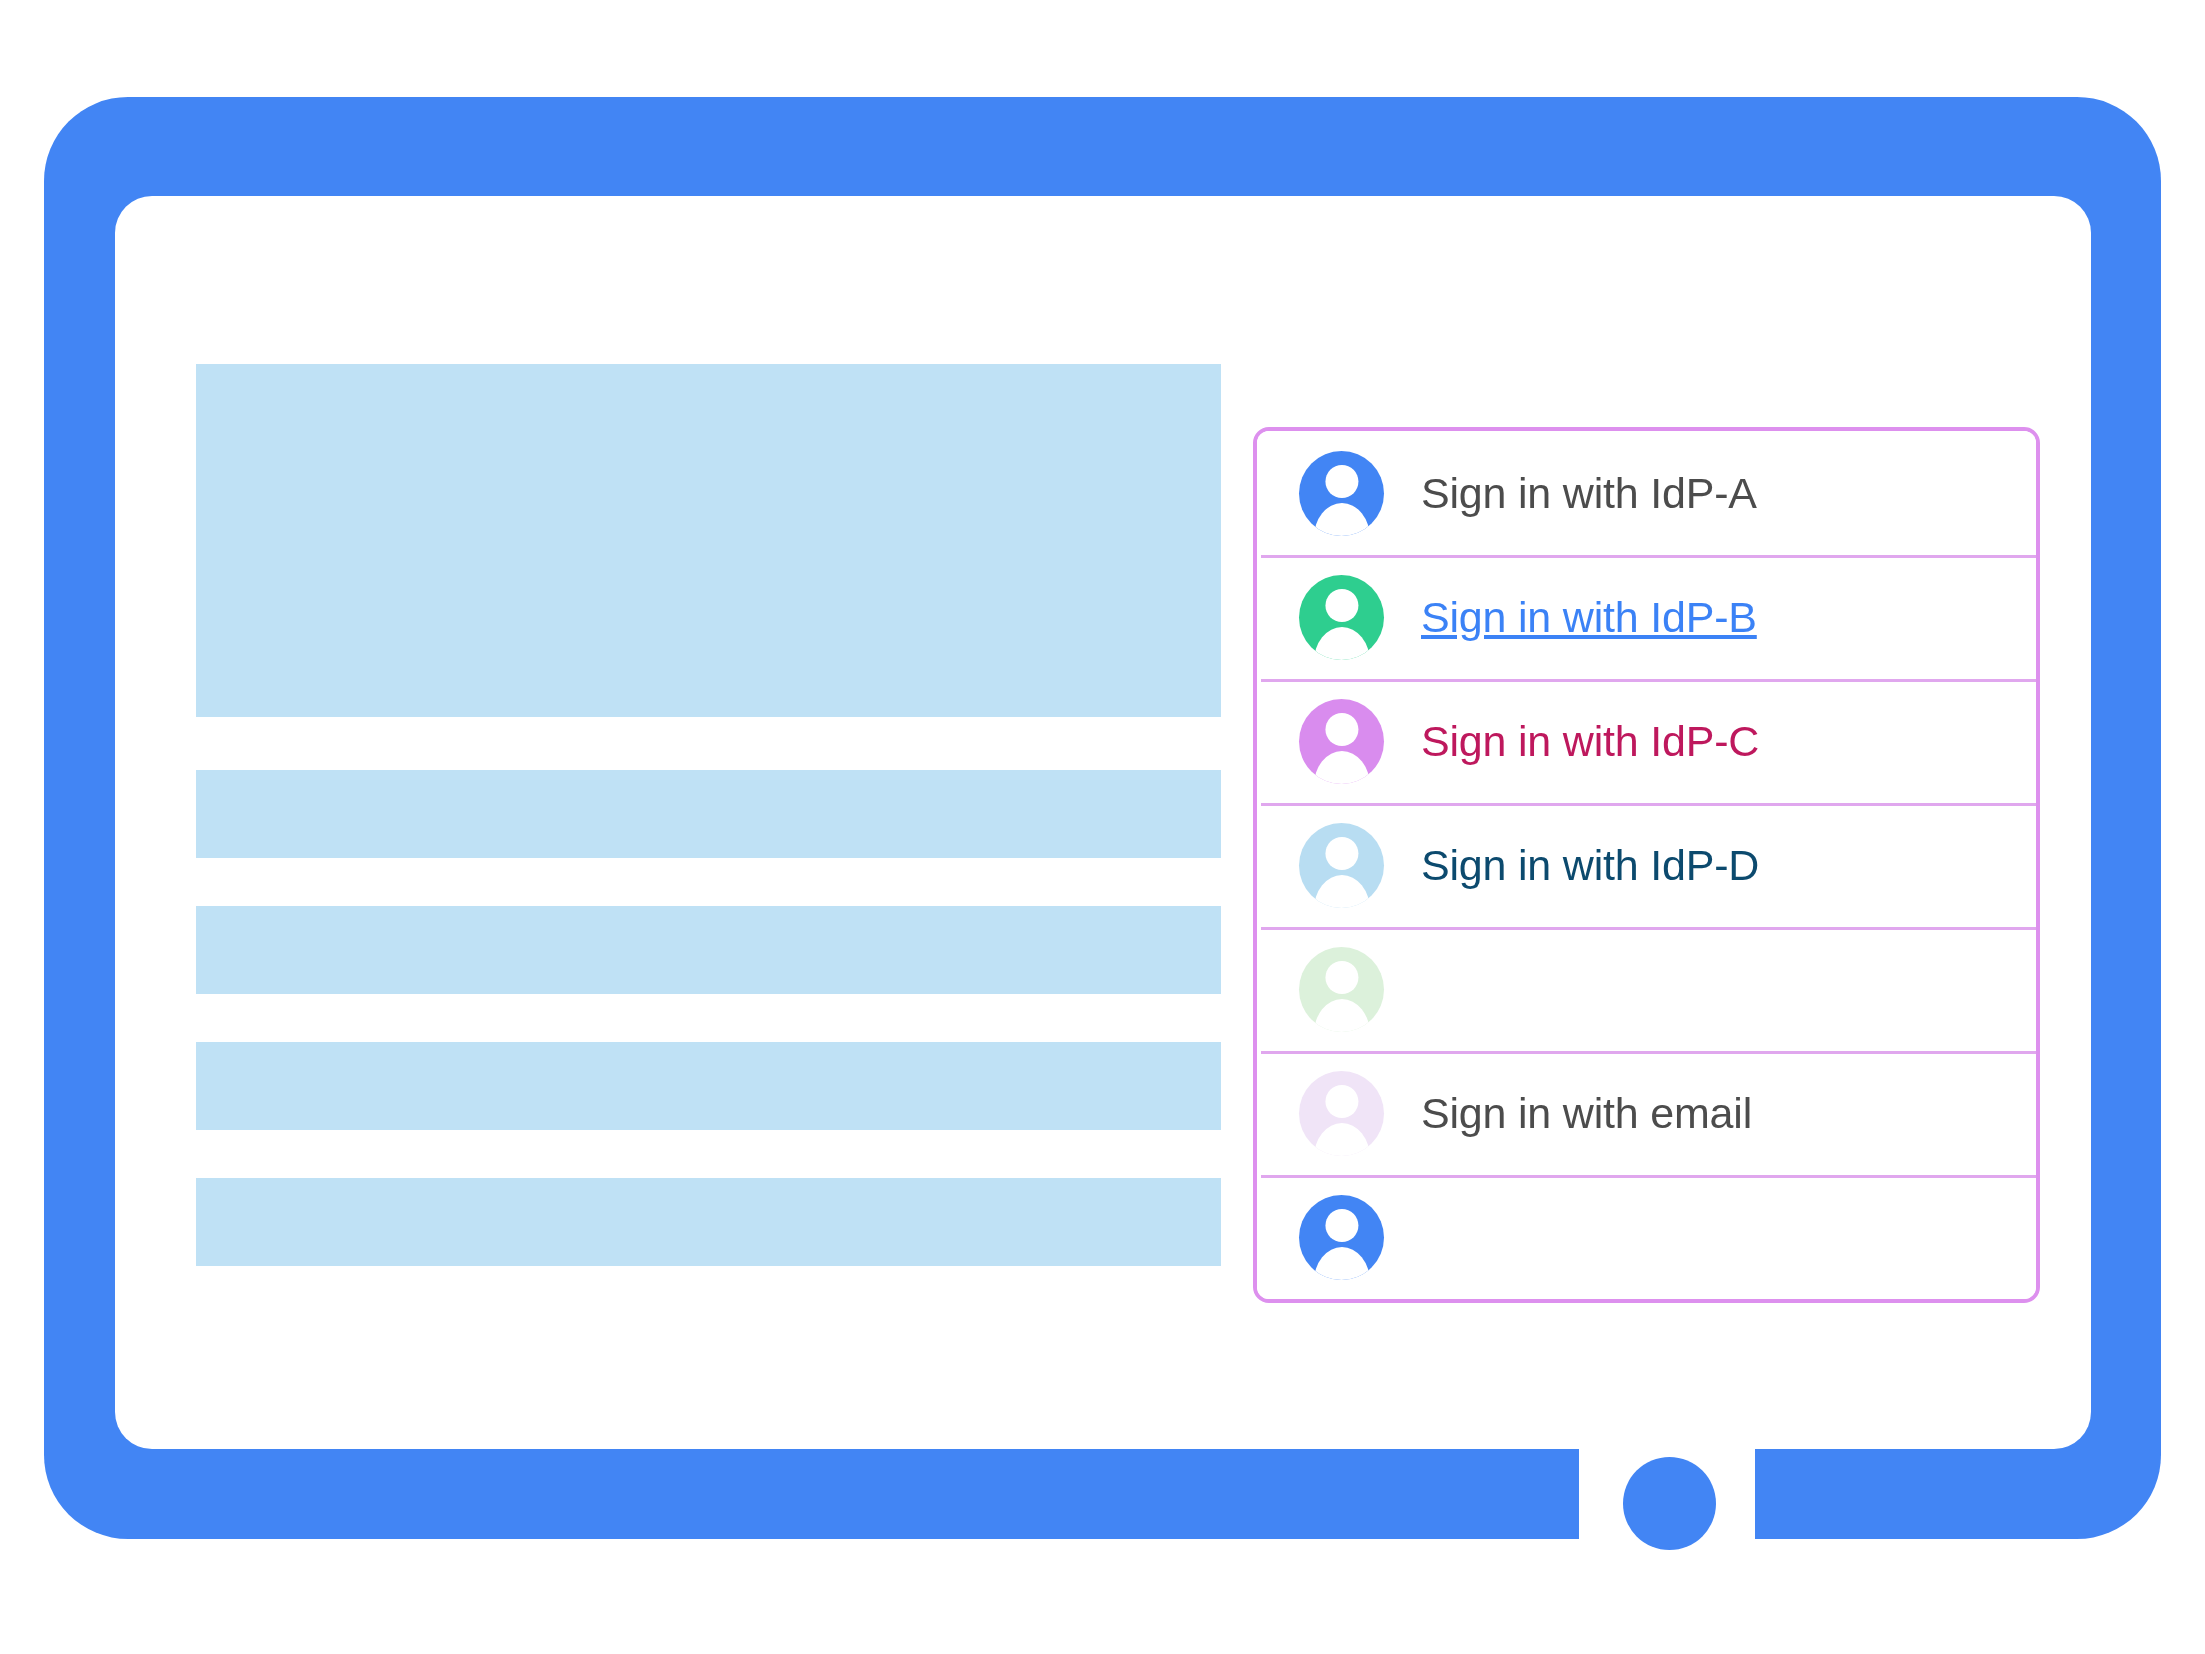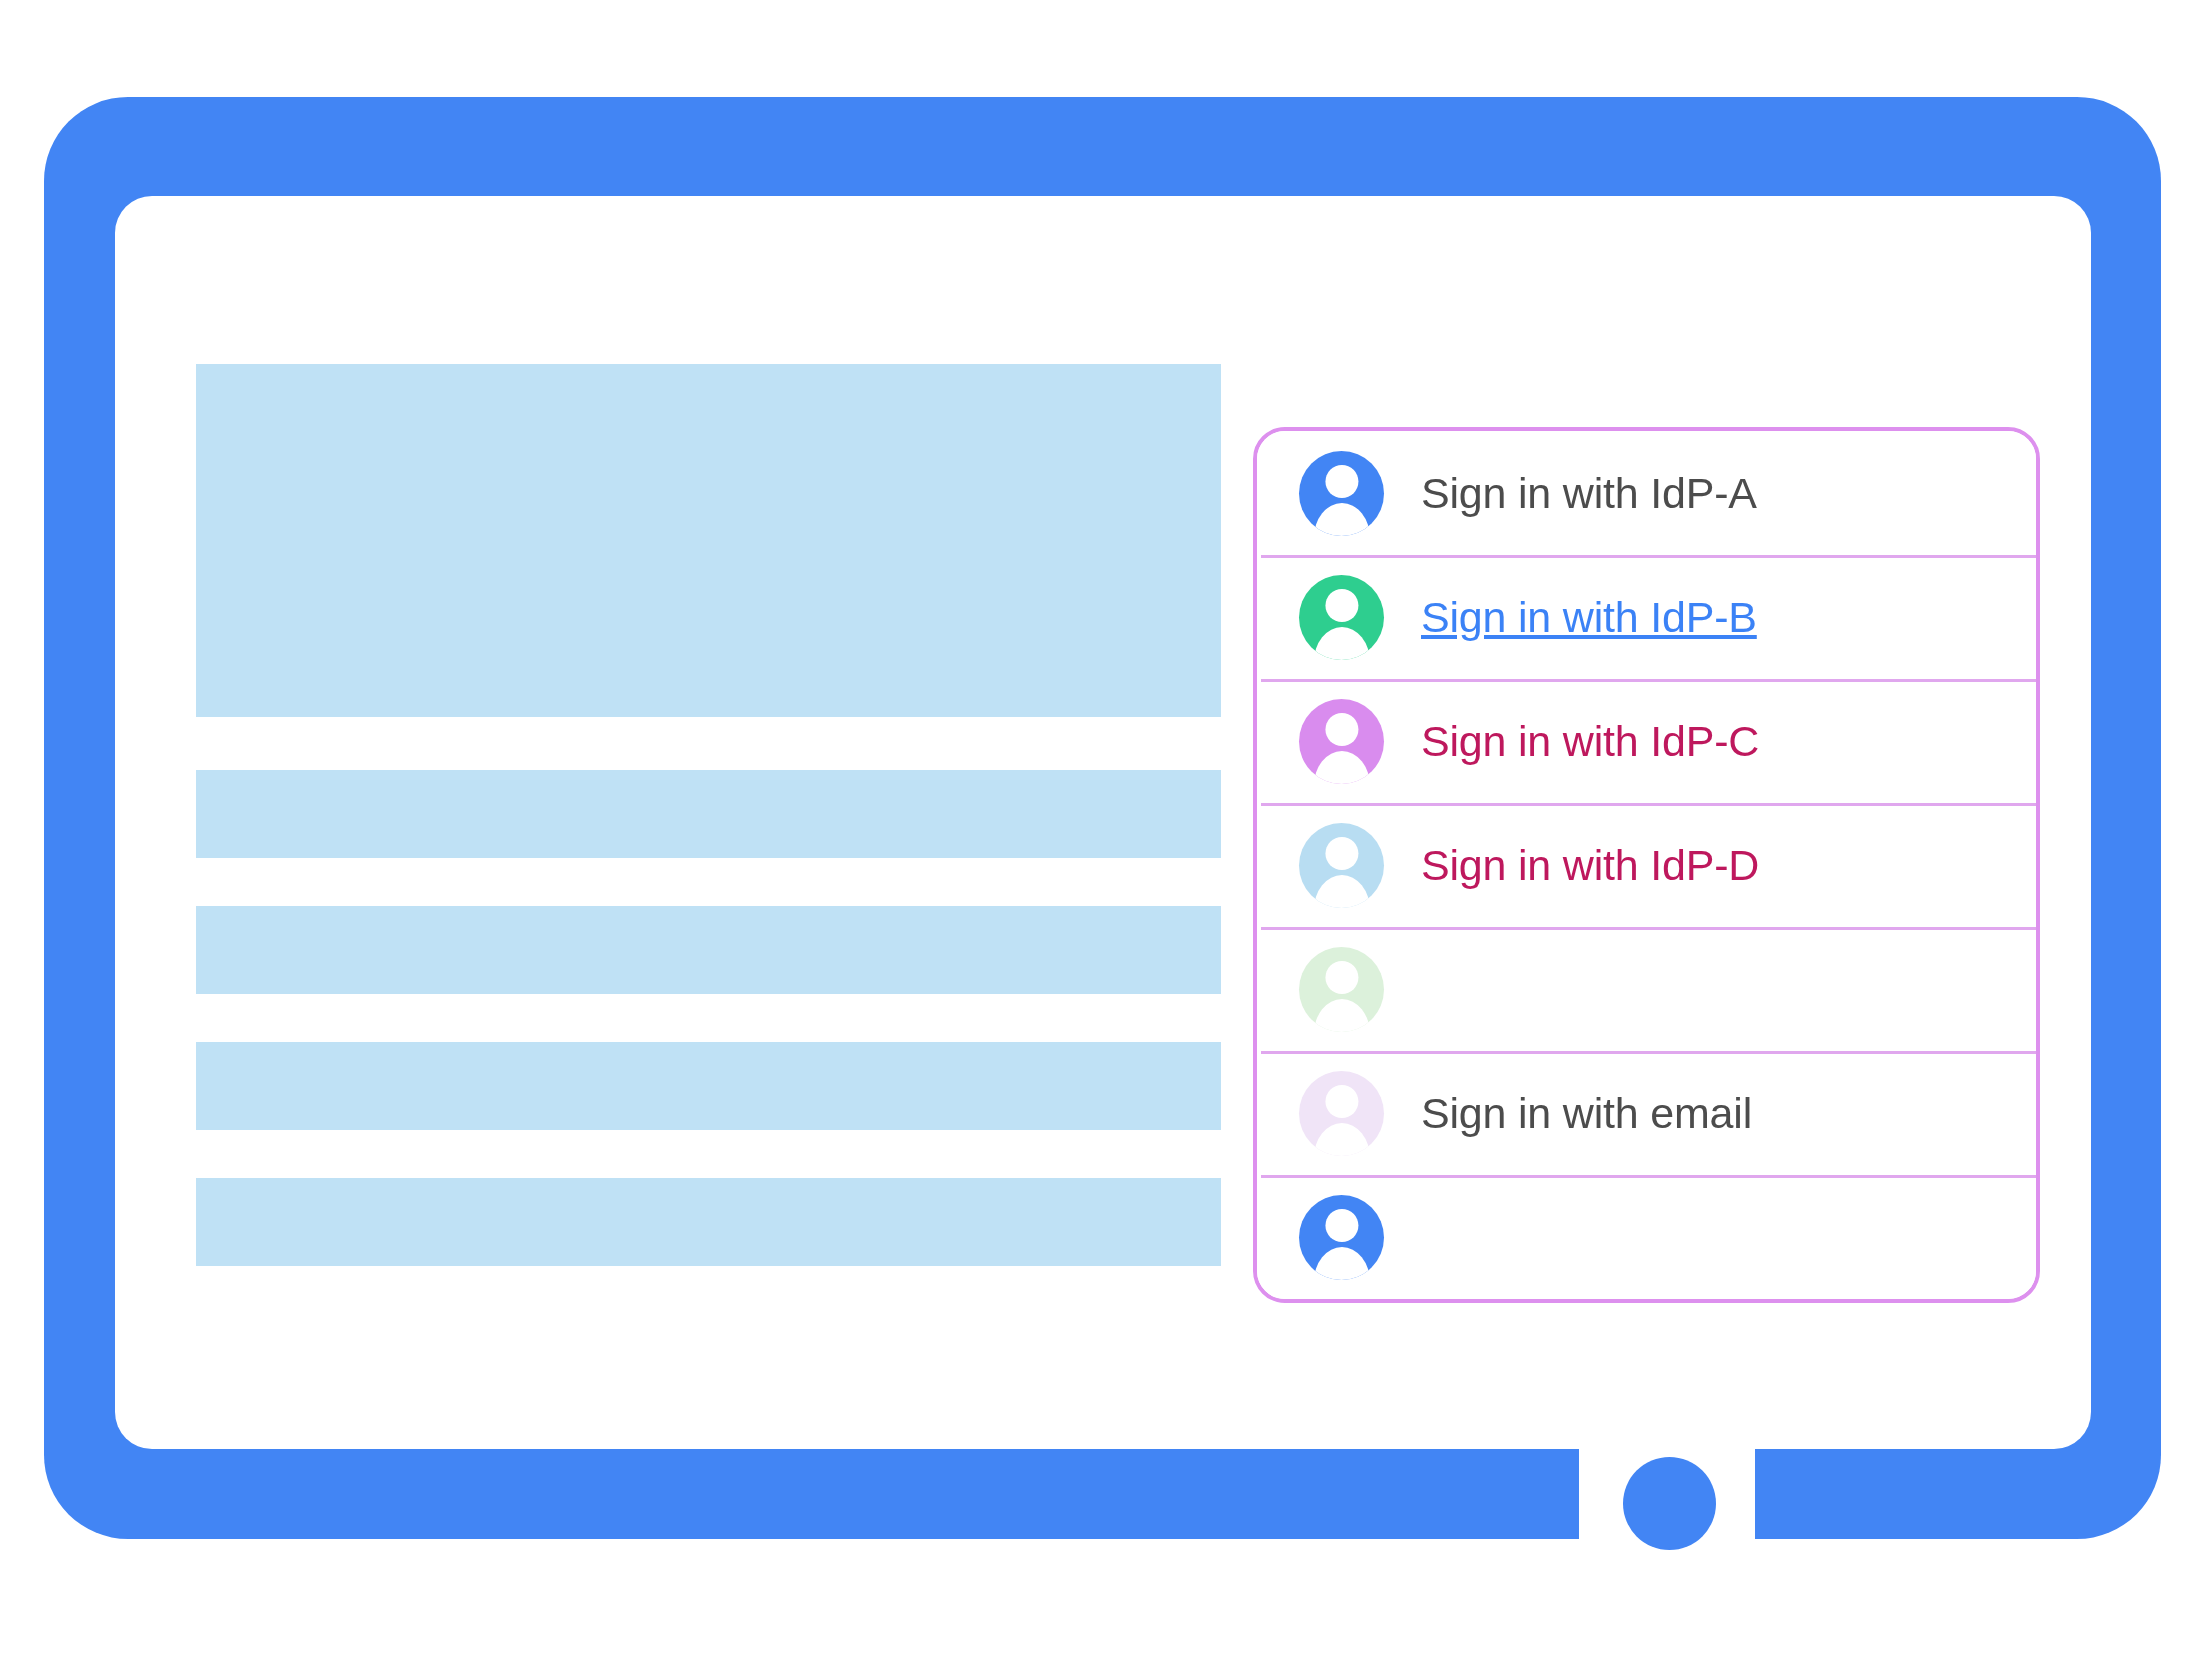--- a/index.html
+++ b/index.html
@@ -99,21 +99,21 @@
   }
 
   
   .signin-dialog {
     position: absolute;
     left: 1138px;
     top: 231px;
     width: 787px;
     box-sizing: border-box;
     border: 4.4px solid #DD90EE;
-    border-radius: 32px;
+    border-radius: 16px;
     background: #ffffff;
     overflow: hidden;
   }
   .signin-row {
     display: flex;
     align-items: center;
     height: 124px;
     padding-left: 42px;
     box-sizing: border-box;
     position: relative;
@@ -204,21 +204,21 @@
           <div class="head"></div>
           <div class="body"></div>
         </div>
         <div class="signin-label" style="color: #be185d;">Sign in with IdP-C</div>
       </div>
       <div class="signin-row">
         <div class="avatar" style="background: rgb(184, 221, 242);">
           <div class="head"></div>
           <div class="body"></div>
         </div>
-        <div class="signin-label" style="color: #be185d;">Sign in with IdP-D</div>
+        <div class="signin-label" style="color: #0c4a6e;">Sign in with IdP-D</div>
       </div>
       <div class="signin-row">
         <div class="avatar" style="background: rgb(220, 241, 219);">
           <div class="head"></div>
           <div class="body"></div>
         </div>
       </div>
       <div class="signin-row">
         <div class="avatar" style="background: rgb(240, 228, 247);">
           <div class="head"></div>

